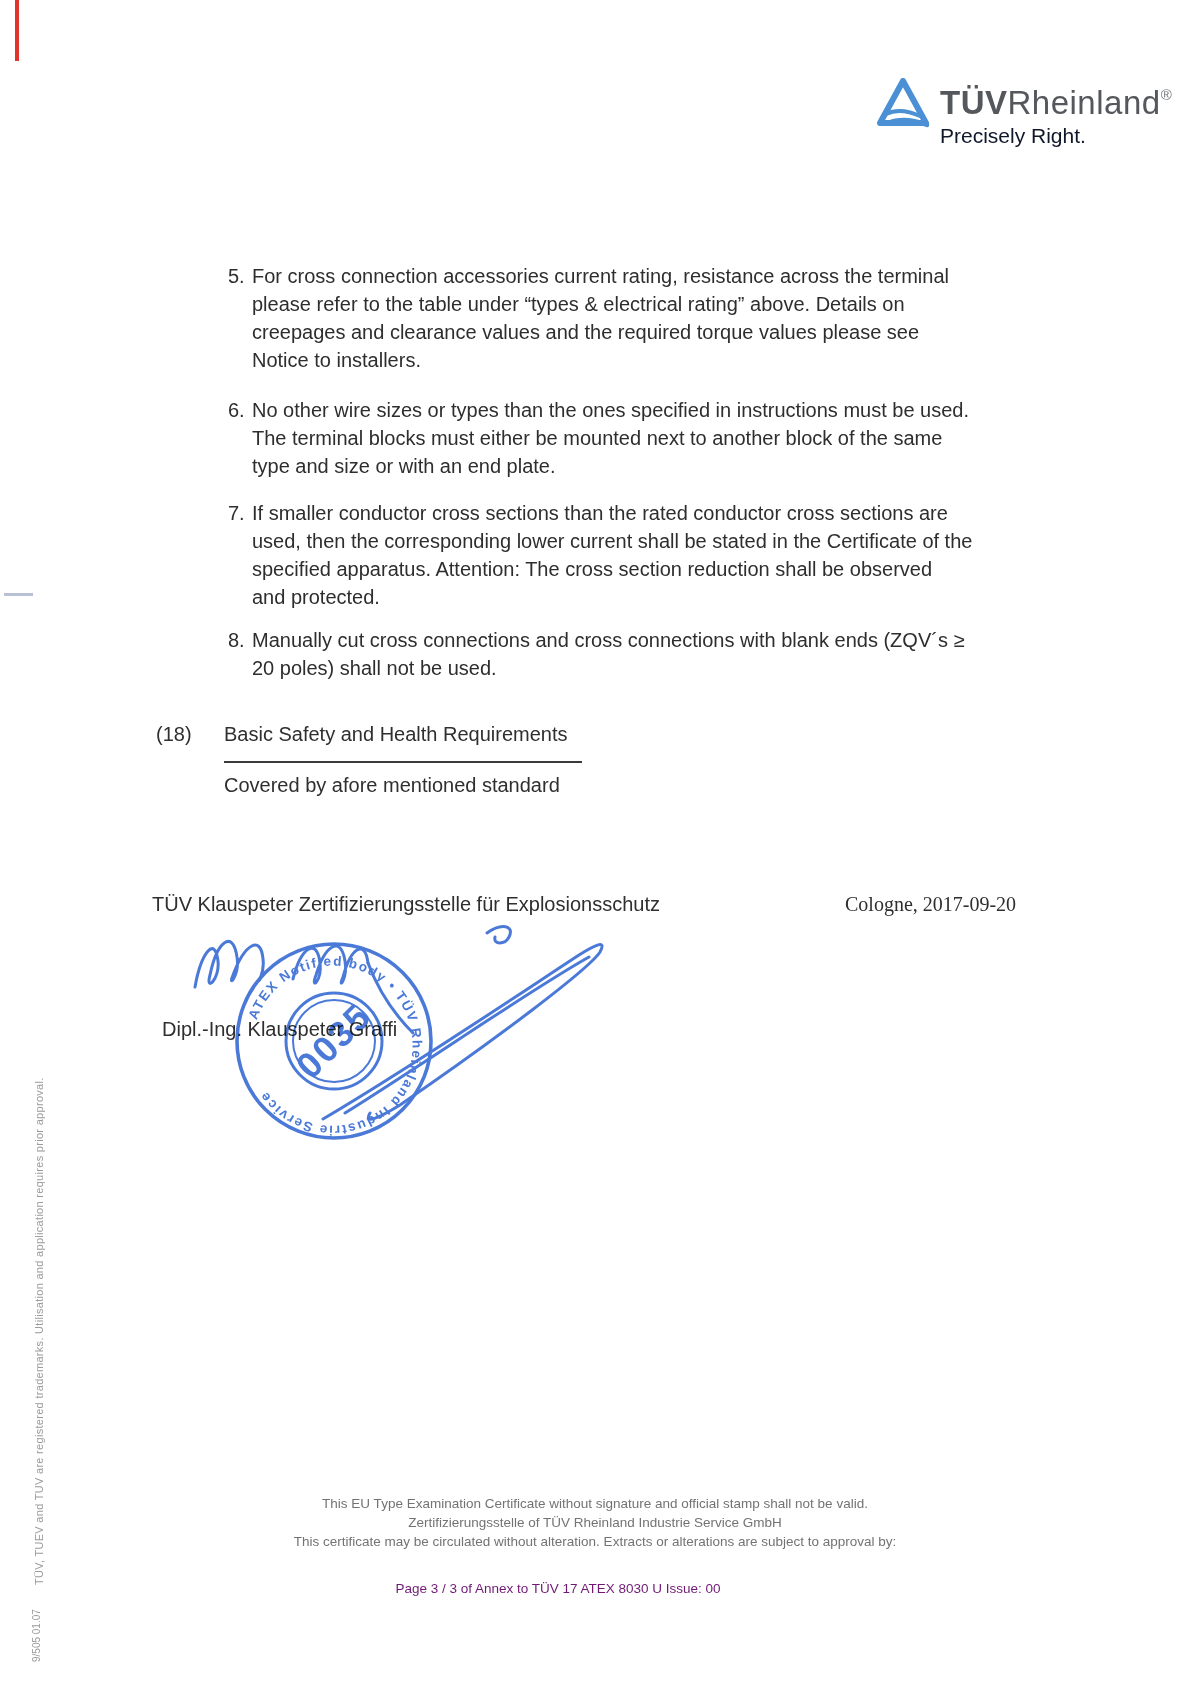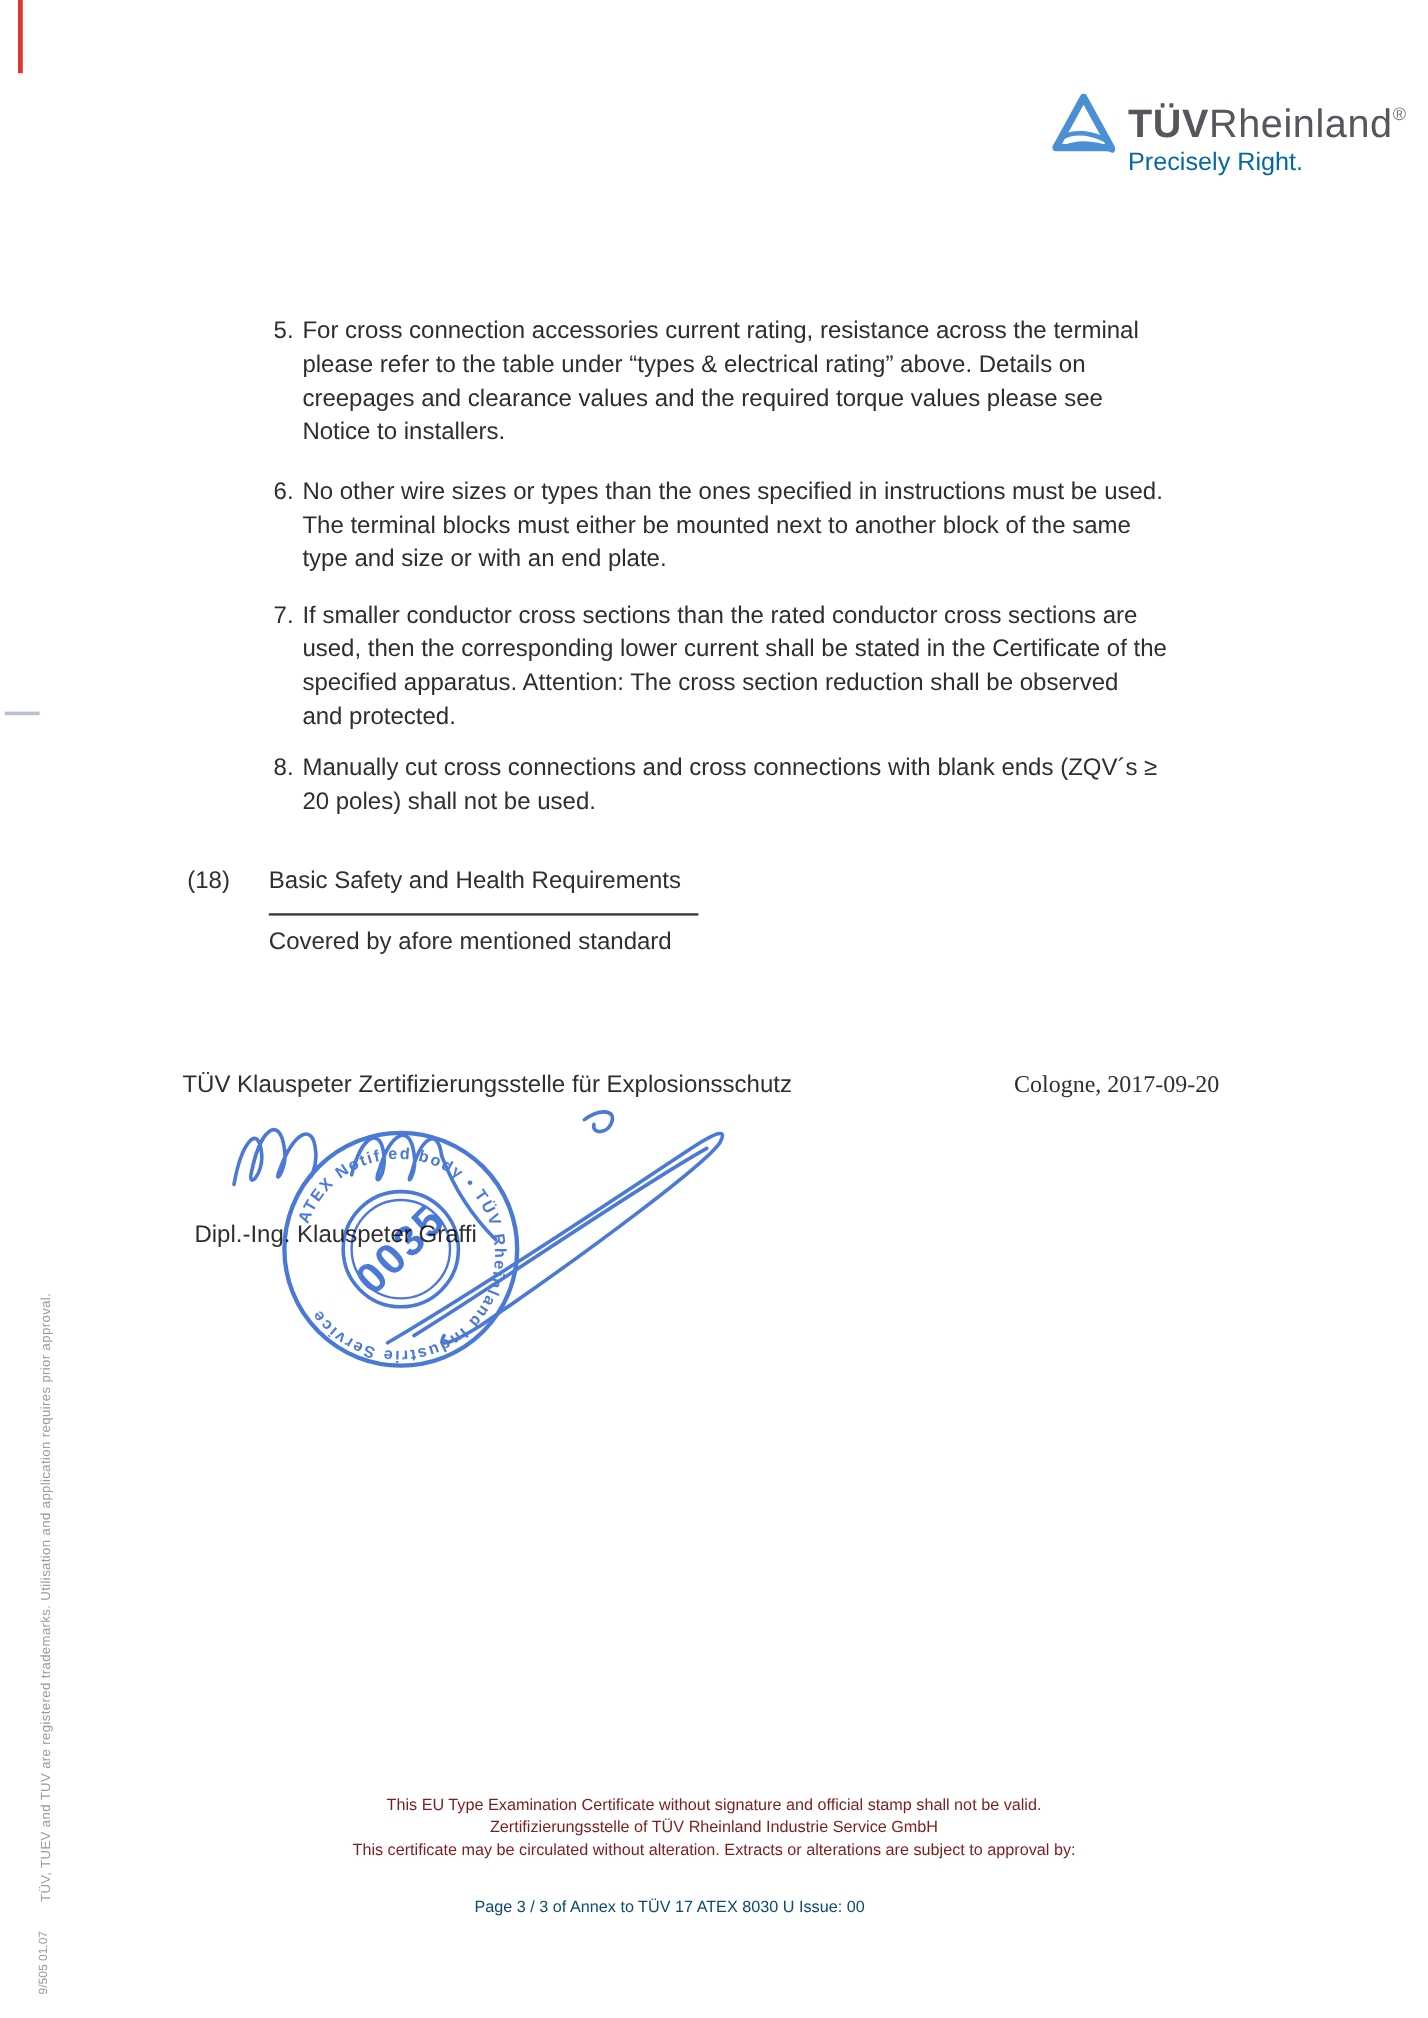--- a/index.html
+++ b/index.html
@@ -14,21 +14,21 @@
   .red-mark { left:15px; top:0; width:4px; height:61px; background:#e0342c; }
   .fold-mark { left:4px; top:593px; width:29px; height:3px; background:#b8c0d4; }
 
   
   .logo { left:876px; top:78px; width:300px; }
   .logo-row { display:flex; align-items:flex-start; }
   .logo-tri { width:54px; height:52px; flex:none; margin-right:10px; }
   .brand { font-size:33px; color:#54575b; letter-spacing:0.5px; line-height:1; padding-top:8px; white-space:nowrap; }
   .brand .b { font-weight:bold;margin-top:37px; }
   .brand sup { font-size:15px; color:#73767a; vertical-align:14px; }
-  .tagline { font-size:21px; color:#0369a1; margin-top:5px; }
+  .tagline { font-size:21px; color:#0f172a; margin-top:5px; }
 
   
   .list-item { left:228px; width:890px; display:flex; font-size:20px; line-height:28px; color:#2e2e2e; }
   .num { width:24px; flex:none; }
   .itext { white-space:pre-line; width:860px; }
 
   
   .sec-num { left:156px; top:723px; font-size:20px; }
   .sec-head { left:224px; top:723px; font-size:20px; }
   .sec-head span { border-bottom:2px solid #3a3a3a; padding-right:14px; padding-bottom:16px; }
@@ -44,22 +44,22 @@
   .vnote {
     left:33px; top:1585px; transform:rotate(-90deg); transform-origin:0 0;
     font-size:11px; color:#9b9b9b; white-space:nowrap; letter-spacing:0.3px;
   }
   .vcode {
     left:31px; top:1662px; transform:rotate(-90deg); transform-origin:0 0;
     font-size:10px; color:#9b9b9b; white-space:nowrap;
   }
 
   
-  .footer { left:37px; top:1494px; width:1116px; text-align:center; font-size:13.5px; line-height:19px; color:#7f1d1d; }
-  .pageline { left:0px; top:1581px; width:1116px; text-align:center; font-size:13.5px; color:#0c4a6e; }
+  .footer { left:37px; top:1494px; width:1116px; text-align:center; font-size:13.5px; line-height:19px; color:#737373; }
+  .pageline { left:0px; top:1581px; width:1116px; text-align:center; font-size:13.5px; color:#701a75; }
 </style>
 </head>
 <body>
 
 <div>
 
   <div class="abs red-mark"></div>
   <div class="abs fold-mark"></div>
 
   <div class="abs logo">

